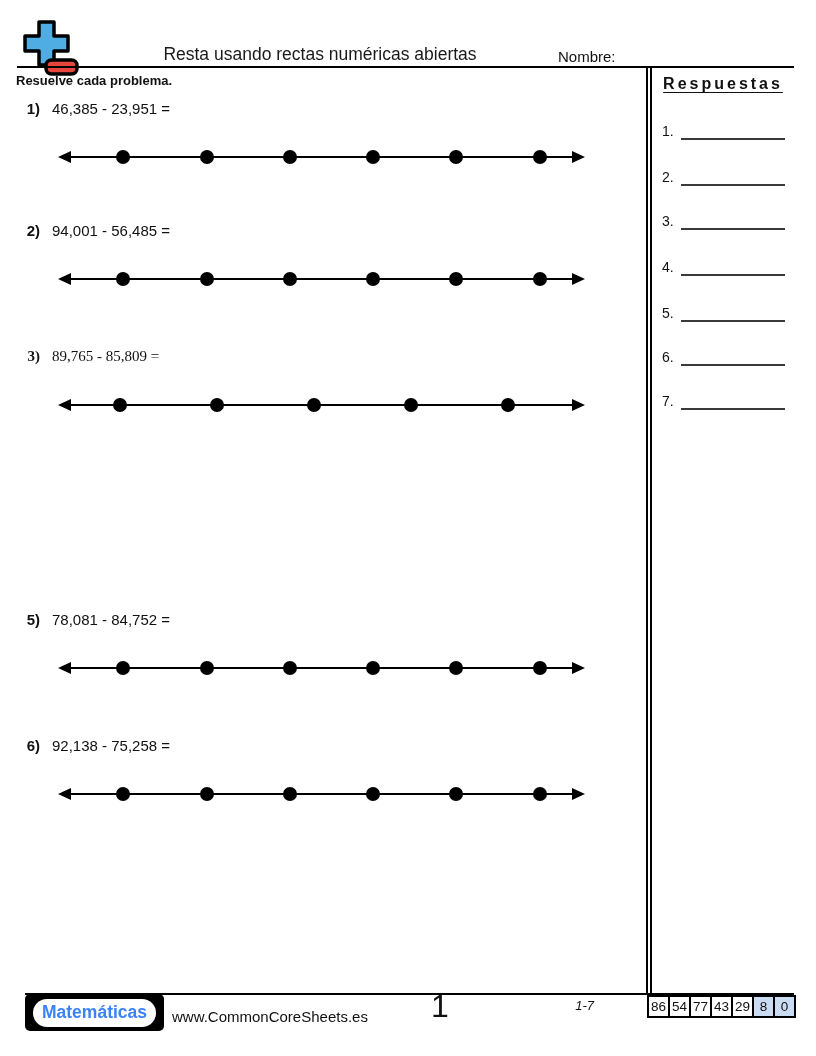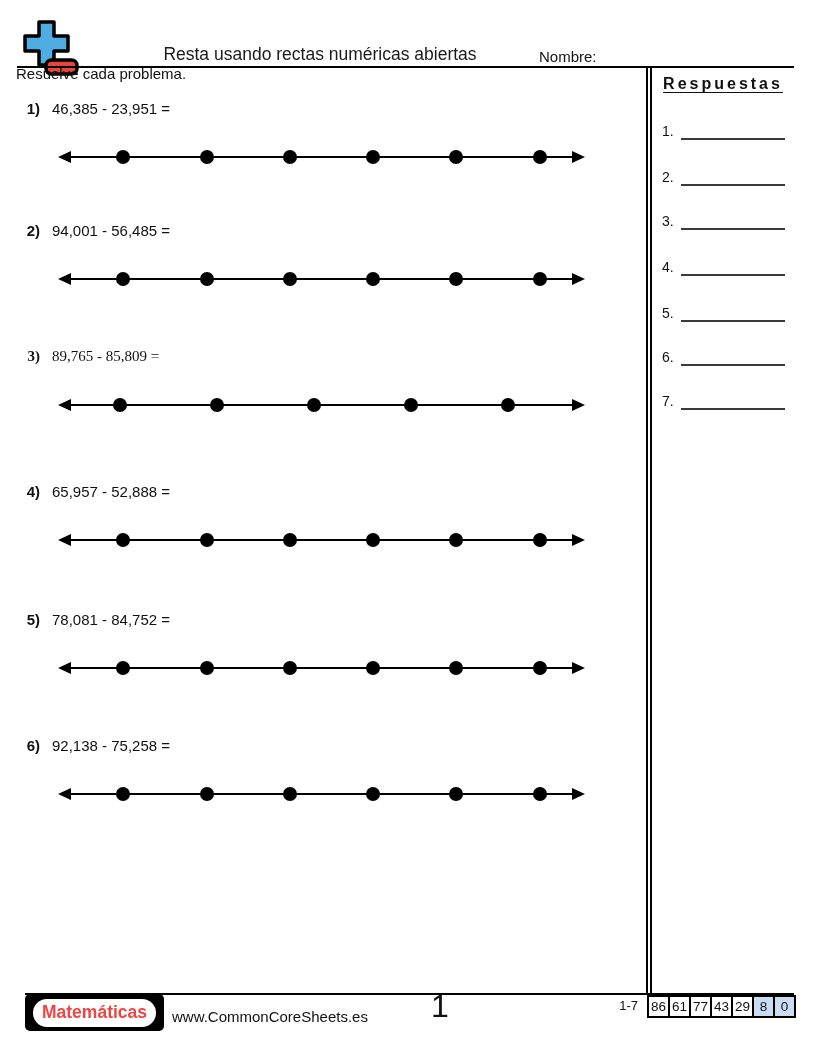--- a/index.html
+++ b/index.html
@@ -7,25 +7,25 @@
     width:816px; height:1056px; position:relative; overflow:hidden;
     background:#ffffff; color:#111;
     font-family:"Liberation Sans", sans-serif;
   }
   
   .logo { position:absolute; left:17px; top:19px; width:64px; height:60px; }
   .page-title {
     position:absolute; left:120px; top:44px; width:400px; text-align:center;
     font-size:17.5px; color:#1a1a1a; white-space:nowrap;
   }
-  .name-label { position:absolute; left:539px; top:48px; font-size:15px;text-align:right; }
+  .name-label { position:absolute; left:558px; top:48px; font-size:15px;text-align:right; }
   .header-rule { position:absolute; left:17px; top:66px; width:777px; height:2px; background:#000; }
 
   
-  .instruction { position:absolute; left:16px; top:65px; font-size:15px; font-weight:normal; }
+  .instruction { position:absolute; left:16px; top:73px; font-size:13px; font-weight:bold; }
   .problems { position:absolute; left:0; top:0; width:640px; height:1000px; }
   .problem { position:absolute; left:16px; width:612px; height:80px; }
   .ptext { position:absolute; left:0; top:0; font-size:15px; white-space:nowrap; }
   .pnum { display:inline-block; min-width:24px; text-align:right; font-weight:bold; margin-right:12px; }
   .numline { position:absolute; left:42px; top:50px; width:527px; height:14px; }
   .nl-bar { position:absolute; left:7px; right:7px; top:6px; height:2px; background:#000; }
   .nl-arrow { position:absolute; top:1px; width:0; height:0;
     border-top:6px solid transparent; border-bottom:6px solid transparent; }
   .nl-left  { left:0;  border-right:13px solid #000; }
   .nl-right { right:0; border-left:13px solid #000; }
@@ -48,29 +48,29 @@
 
   
   .footer-rule { position:absolute; left:25px; top:993px; width:769px; height:2px; background:#000; }
   .brand-badge {
     position:absolute; left:25px; top:994px; width:139px; height:37px;
     background:#000; border-radius:5px;
     display:flex; align-items:center; justify-content:center;
   }
   .brand-inner {
     background:#fff; border-radius:16px; padding:3px 9px 4px 9px;
-    font-weight:bold; font-size:17.5px; color:#ef4444; white-space:nowrap;
+    font-weight:bold; font-size:17.5px; color:#3b82f6; white-space:nowrap;
   }
   .site-url { position:absolute; left:172px; top:1008px; font-size:15px; }
   .page-number { position:absolute; left:400px; top:988px; width:80px; text-align:center;
     font-size:32px; font-weight:400; }
   .score-row { position:absolute; left:570px; top:995px; width:226px;
     display:flex; align-items:flex-start; justify-content:flex-end; }
-  .score-label { font-size:13px; margin-right:9px; margin-top:3px; }
-  .score-cells { display:flex; }
+  .score-label { font-size:13px; margin-right:9px; margin-top:3px;font-style:italic; }
+  .score-cells { display:flex;margin-left:44px; }
   .score-cell {
     width:19px; height:19px; border:2px solid #000; margin-left:-2px;
     display:flex; align-items:center; justify-content:center;
     font-size:13.5px; background:#fff;
   }
   .score-cell:first-child { margin-left:0; }
 </style>
 </head>
 <body>
 
@@ -116,34 +116,20 @@
       <div class="ptext"><span class="pnum">3)</span><span>89,765 - 85,809 =</span></div>
       <div class="numline">
         <span class="nl-arrow nl-left"></span>
         <span class="nl-bar"></span>
         <span class="nl-arrow nl-right"></span>
         <span class="nl-dot" style="left: 11.8%;"></span>
         <span class="nl-dot" style="left: 30.2%;"></span>
         <span class="nl-dot" style="left: 48.6%;"></span>
         <span class="nl-dot" style="left: 67%;"></span>
         <span class="nl-dot" style="left: 85.4%;"></span>
-      </div>
-    </div>
-    <div class="problem" style="top: 483px;">
-      <div class="ptext"><span class="pnum">4)</span><span>65,957 - 52,888 =</span></div>
-      <div class="numline">
-        <span class="nl-arrow nl-left"></span>
-        <span class="nl-bar"></span>
-        <span class="nl-arrow nl-right"></span>
-        <span class="nl-dot" style="left: 12.4%;"></span>
-        <span class="nl-dot" style="left: 28.2%;"></span>
-        <span class="nl-dot" style="left: 44%;"></span>
-        <span class="nl-dot" style="left: 59.8%;"></span>
-        <span class="nl-dot" style="left: 75.6%;"></span>
-        <span class="nl-dot" style="left: 91.4%;"></span>
       </div>
     </div>
     <div class="problem" style="top: 611px;">
       <div class="ptext"><span class="pnum">5)</span><span>78,081 - 84,752 =</span></div>
       <div class="numline">
         <span class="nl-arrow nl-left"></span>
         <span class="nl-bar"></span>
         <span class="nl-arrow nl-right"></span>
         <span class="nl-dot" style="left: 12.4%;"></span>
         <span class="nl-dot" style="left: 28.2%;"></span>
@@ -206,20 +192,20 @@
 <div class="footer-rule"></div>
 <div class="brand-badge">
   <span class="brand-inner">Matemáticas</span>
 </div>
 <div class="site-url">www.CommonCoreSheets.es</div>
 <div class="page-number">1</div>
 <div class="score-row">
   <span class="score-label">1-7</span>
   <span class="score-cells">
       <span class="score-cell">86</span>
-      <span class="score-cell">61</span>
+      <span class="score-cell">54</span>
       <span class="score-cell">77</span>
       <span class="score-cell">43</span>
       <span class="score-cell">29</span>
       <span class="score-cell" style="background: rgb(201, 220, 242);">8</span>
       <span class="score-cell" style="background: rgb(201, 220, 242);">0</span>
     </span>
 </div>
 
 </body></html>

